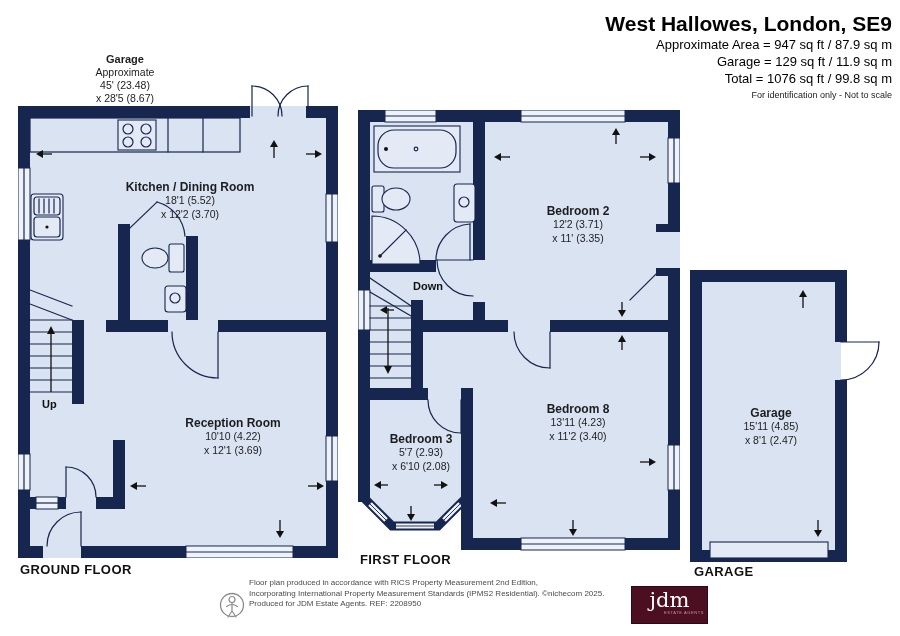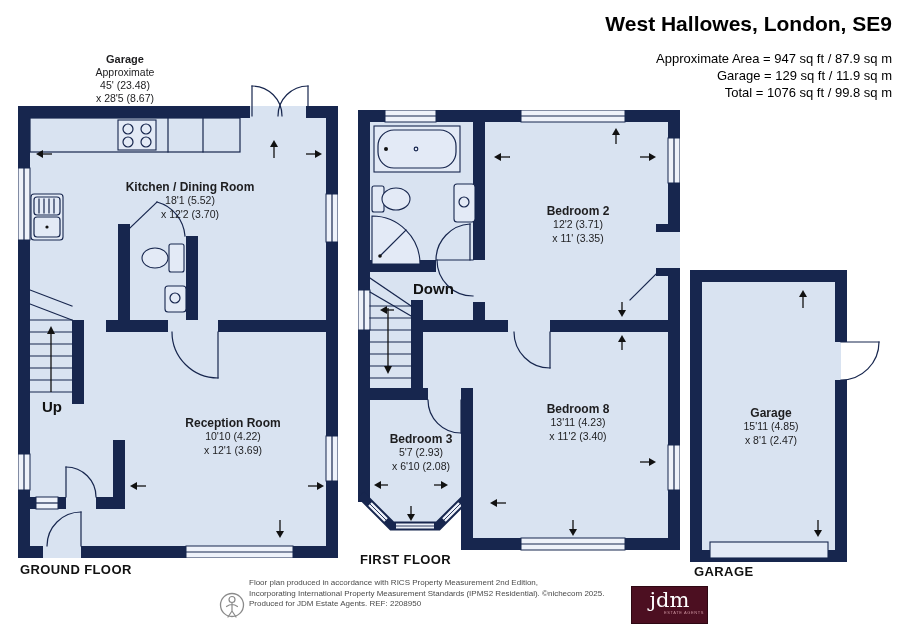--- a/index.html
+++ b/index.html
@@ -1,33 +1,33 @@
 <!DOCTYPE html>
 <html><head>
 <meta charset="utf-8">
 <style>
   html,body{margin:0;padding:0;background:#fff;}
   .page{position:relative;width:900px;height:636px;background:#fff;overflow:hidden;
         font-family:"Liberation Sans", sans-serif;color:#1d1d1f;}
   .abs{position:absolute;}
   
   .hdr{position:absolute;top:12px;right:8px;text-align:right;}
-  .hdr .title{font-size:21px;font-weight:700;color:#000;margin-bottom:14px;}
+  .hdr .title{font-size:21px;font-weight:700;color:#000;margin-bottom:0;}
   .hdr .aline{font-size:13px;color:#000;line-height:17px;}
   .hdr .disc{font-size:9px;color:#222;margin-top:3px;}
   
   .gnote{position:absolute;left:50px;top:53px;width:150px;text-align:center;
          font-size:10.5px;line-height:13px;color:#1d1d1f;}
   .gnote .b{font-weight:700;font-size:11px;}
   
   .floor-label{position:absolute;font-size:13px;font-weight:700;color:#111;letter-spacing:.4px;}
   .room-label{position:absolute;transform:translate(-50%,-50%);text-align:center;white-space:nowrap;}
   .room-label .rname{font-size:12px;font-weight:700;line-height:14px;}
   .room-label .rdim{font-size:10.5px;line-height:13.5px;}
-  .stair-label{position:absolute;font-size:15px;font-weight:700;color:#111;}
+  .stair-label{position:absolute;font-size:11px;font-weight:700;color:#111;}
   
   .wall{fill:#17264e;}
   .gap{fill:#d9e3f1;}
   .win{fill:#eef2fa;stroke:#17264e;stroke-width:1;}
   .ln{fill:none;stroke:#17264e;stroke-width:1.2;stroke-linecap:square;}
   .fix{fill:#e3eaf6;stroke:#17264e;stroke-width:1.1;}
   .arrow{stroke:#111;stroke-width:1.3;}
   .ah{fill:#111;stroke:none;}
   .baywall{fill:none;stroke:#17264e;stroke-width:9;stroke-linejoin:miter;stroke-linecap:square;}
   .baywin{fill:none;stroke:#eef2fa;stroke-width:5;}
@@ -42,20 +42,21 @@
 </head>
 <body>
 
 <div class="page">
 
   <div class="hdr">
     <div class="title">West Hallowes, London, SE9</div>
     <div class="aline">Approximate Area = 947 sq ft / 87.9 sq m</div>
     <div class="aline">Garage = 129 sq ft / 11.9 sq m</div>
     <div class="aline">Total = 1076 sq ft / 99.8 sq m</div>
+    <div class="disc">For identification only - Not to scale</div>
   </div>
 
   <div class="gnote">
     <div class="b">Garage</div>
     <div>Approximate</div>
     <div>45' (23.48)</div>
     <div>x 28'5 (8.67)</div>
   </div>
 
   <svg class="abs" style="left:18px;top:64px" width="320" height="494" viewBox="0 -42 320 494">

